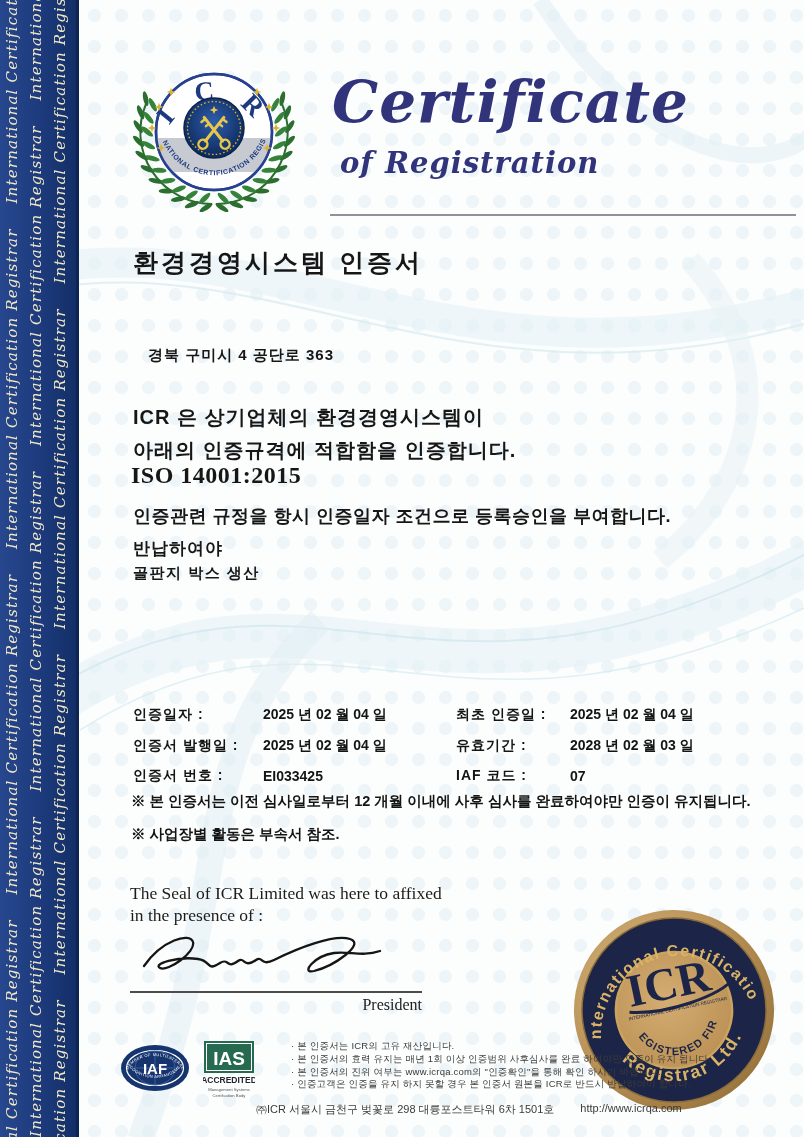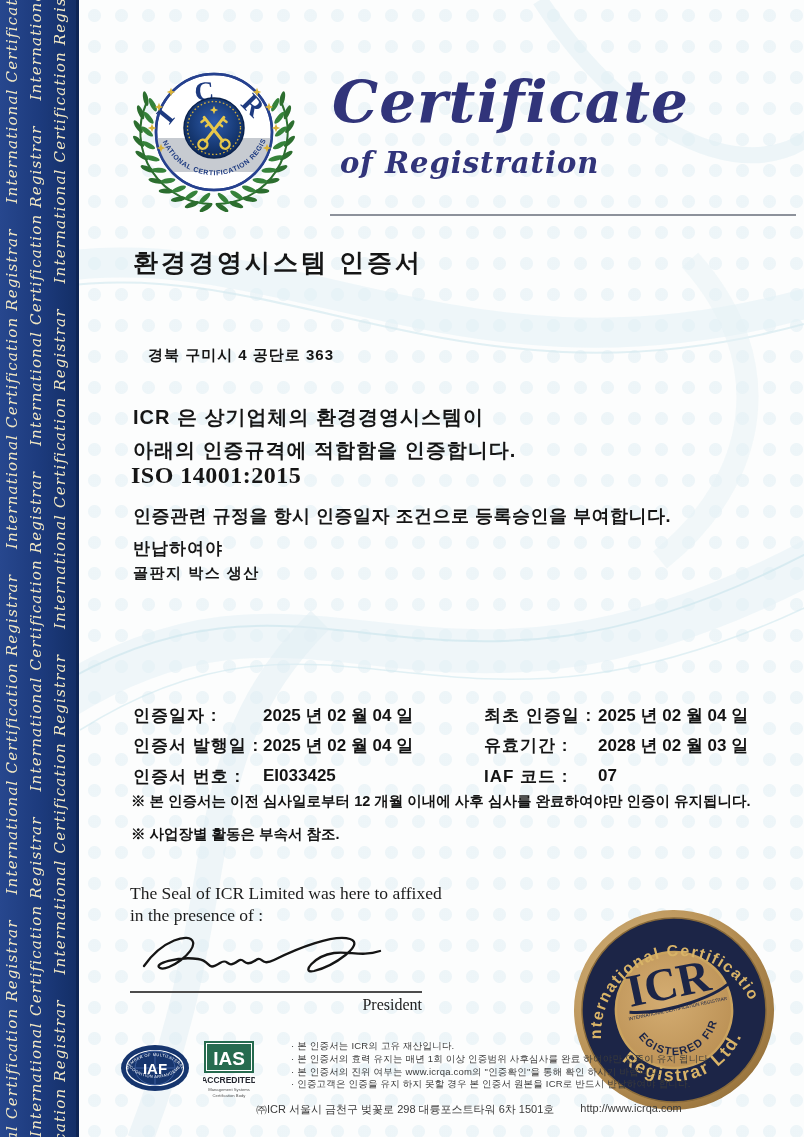--- a/index.html
+++ b/index.html
@@ -43,25 +43,25 @@
   .company{left:133px;top:292px;font-size:33px;letter-spacing:1px;}
   .addr{left:148px;top:346px;font-size:15px;letter-spacing:1px;}
   .stmt1{left:133px;top:404px;font-size:20px;letter-spacing:1px;}
   .stmt2{left:133px;top:437px;font-size:20px;letter-spacing:1px;}
   .iso{left:131px;top:462px;font-size:24px;font-family:"Liberation Serif",serif;letter-spacing:.5px;}
   .cond{left:133px;top:504px;font-size:18px;letter-spacing:.5px;}
   .scope-l{left:133px;top:537px;font-size:17px;letter-spacing:1px;}
   .scope-v{left:133px;top:564px;font-size:15px;letter-spacing:1.5px;text-align:right;}
   
   .dcol{position:absolute;font-weight:700;color:#141414;}
-  .dcol .row{height:30.5px;display:flex;align-items:center;font-size:17px;white-space:nowrap;}
+  .dcol .row{height:30.5px;display:flex;align-items:center;font-size:14px;white-space:nowrap;}
   .dcol .lbl{display:inline-block;}
   .dleft{left:133px;top:700px;}
   .dleft .lbl{width:130px;letter-spacing:1px;}
-  .dright{left:456px;top:700px;margin-left:28px;}
+  .dright{left:456px;top:700px;}
   .dright .lbl{width:114px;letter-spacing:1px;}
   .note{position:absolute;font-weight:700;color:#141414;font-size:14.5px;white-space:nowrap;}
   .note1{left:131px;top:792px;}
   .note2{left:131px;top:825px;}
   
   .seal-stmt{
     position:absolute;left:130px;top:882px;font-family:"Liberation Serif",serif;
     font-size:17.5px;color:#1c1c1c;line-height:22px;
   }
   .sig{position:absolute;left:138px;top:926px;width:270px;height:64px;}

